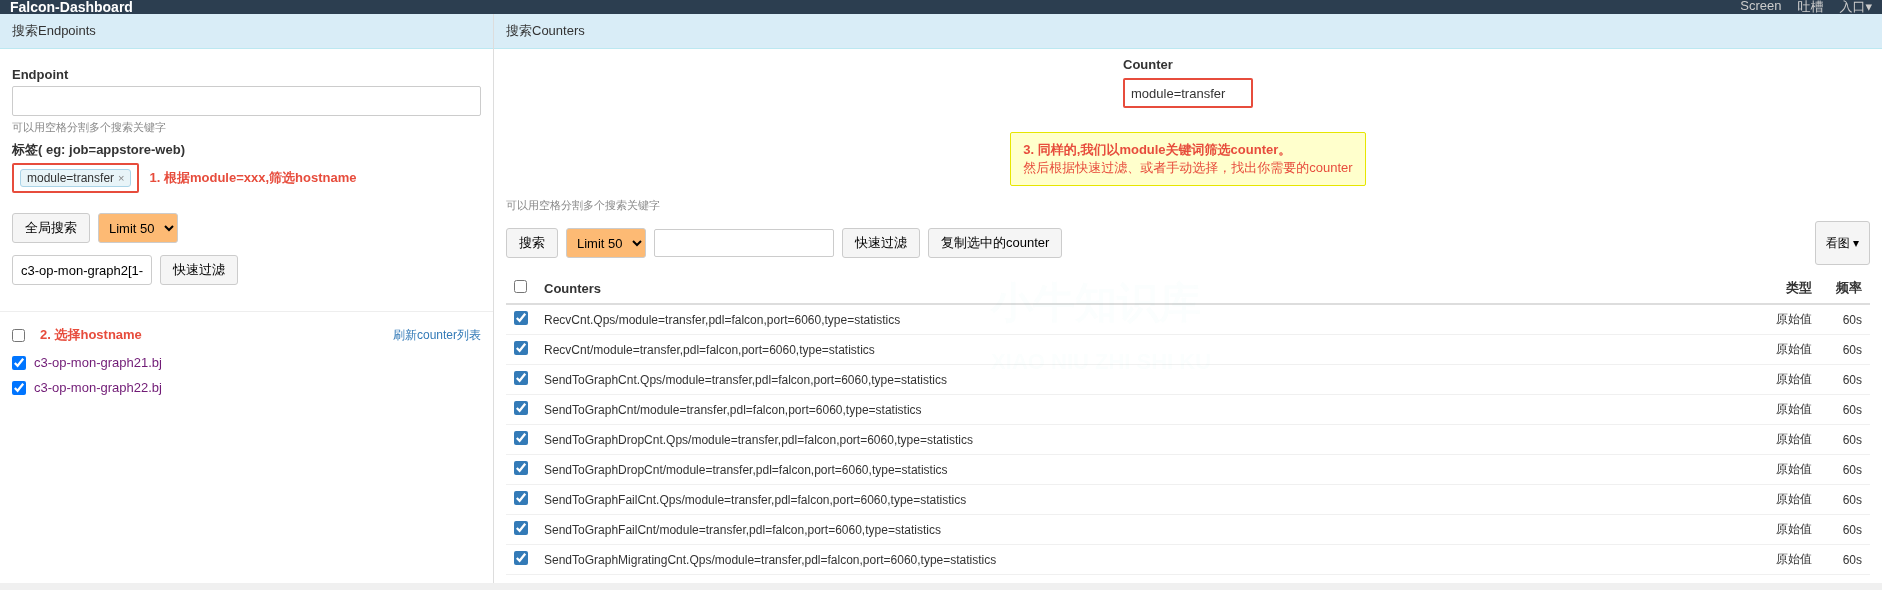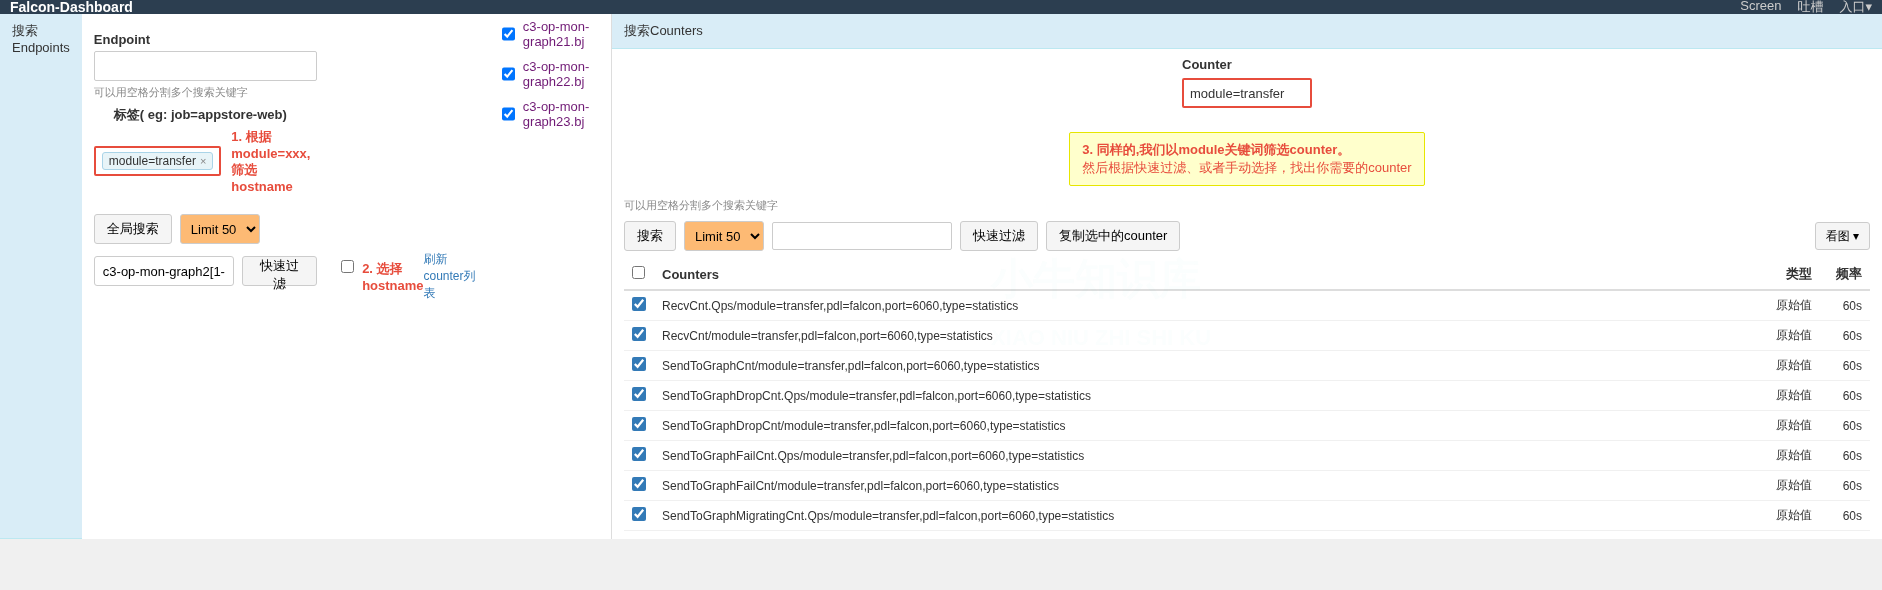--- a/index.html
+++ b/index.html
@@ -14,24 +14,25 @@
       align-items: center;
       padding: 0 10px;
       justify-content: space-between;
     }
     .top-bar-title { color: #fff; font-size: 14px; font-weight: bold; }
     .top-bar-right { display: flex; gap: 16px; font-size: 13px; color: #ccc; }
     .top-bar-right span { cursor: pointer; }
 
     
     .left-panel {
-      width: 612px;
+      width: 494px;
       background: #fff;
       border-right: 1px solid #ddd;
       display: flex;
+      flex-direction: column;
       overflow-y: auto;
     }
 
     .panel-header {
       background: #d9edf7;
       padding: 8px 12px;
       font-size: 13px;
       color: #333;
       border-bottom: 1px solid #bce8f1;
     }
@@ -150,21 +151,21 @@
 
     .divider { border: none; border-top: 1px solid #eee; margin: 8px 0; }
 
     .list-header {
       display: flex;
       align-items: center;
       justify-content: space-between;
       padding: 6px 12px;
     }
 
-    .list-header-left { display: flex; align-items: flex-start; gap: 8px; }
+    .list-header-left { display: flex; align-items: center; gap: 15px; }
 
     .refresh-link {
       font-size: 12px;
       color: #337ab7;
       cursor: pointer;
       text-decoration: none;
     }
 
     .host-list {
       padding: 0 12px 10px;
@@ -241,21 +242,21 @@
     .counter-table td {
       padding: 6px 8px;
       font-size: 12px;
       border-bottom: 1px solid #f0f0f0;
       color: #333;
     }
 
     .counter-checkbox { width: 14px; height: 14px; accent-color: #337ab7; }
 
     .view-btn {
-      height: 28px;
+      height: 44px;
       padding: 0 10px;
       border: 1px solid #ccc;
       background: #f5f5f5;
       border-radius: 3px;
       cursor: pointer;
       font-size: 12px;
       display: flex;
       align-items: center;
       gap: 4px;
     }
@@ -311,21 +312,21 @@
 <div class="relative-container">
 
   <div class="left-panel">
     <div class="panel-header">搜索Endpoints</div>
 
     <div class="section">
       <div class="field-label">Endpoint</div>
       <input class="text-input" type="text" placeholder="" style="">
       <div class="field-hint">可以用空格分割多个搜索关键字</div>
 
-      <div class="field-label" style="margin-top:6px;margin-left:20px;">标签( eg: job=appstore-web)</div>
+      <div class="field-label" style="margin-top:6px;">标签( eg: job=appstore-web)</div>
 
       <div class="annotation-row">
         <div class="tag-input-container">
           <div class="tag">
             <span>module=transfer</span>
             <span class="tag-close">×</span>
           </div>
         </div>
         <span class="annotation-label step-text">1. 根据module=xxx,筛选hostname</span>
       </div>
@@ -354,24 +355,20 @@
     </div>
 
     <div class="host-list" id="host-list-container">
     <div class="host-item">
           <input type="checkbox" checked="" style="">
           <span class="host-name">c3-op-mon-graph21.bj</span>
         </div>
         <div class="host-item">
           <input type="checkbox" checked="" style="">
           <span class="host-name">c3-op-mon-graph22.bj</span>
-        </div>
-        <div class="host-item">
-          <input type="checkbox" checked="" style="">
-          <span class="host-name">c3-op-mon-graph23.bj</span>
         </div>
       </div>
   </div>
 
   <div class="right-panel">
     <div class="panel-header">搜索Counters</div>
 
     <div class="counter-row-top">
       <div style="display:flex;flex-direction:column;gap:2px;">
         <div class="field-label">Counter</div>
@@ -418,20 +415,26 @@
               <td style="text-align: right;">60s</td>
             </tr>
             <tr>
               <td><input type="checkbox" class="counter-checkbox" checked="" style=""></td>
               <td>RecvCnt/module=transfer,pdl=falcon,port=6060,type=statistics</td>
               <td style="text-align: right;">原始值</td>
               <td style="text-align: right;">60s</td>
             </tr>
             <tr>
               <td><input type="checkbox" class="counter-checkbox" checked="" style=""></td>
+              <td>SendToGraphCnt.Qps/module=transfer,pdl=falcon,port=6060,type=statistics</td>
+              <td style="text-align: right;">原始值</td>
+              <td style="text-align: right;">60s</td>
+            </tr>
+            <tr>
+              <td><input type="checkbox" class="counter-checkbox" checked="" style=""></td>
               <td>SendToGraphCnt/module=transfer,pdl=falcon,port=6060,type=statistics</td>
               <td style="text-align: right;">原始值</td>
               <td style="text-align: right;">60s</td>
             </tr>
             <tr>
               <td><input type="checkbox" class="counter-checkbox" checked="" style=""></td>
               <td>SendToGraphDropCnt.Qps/module=transfer,pdl=falcon,port=6060,type=statistics</td>
               <td style="text-align: right;">原始值</td>
               <td style="text-align: right;">60s</td>
             </tr>

